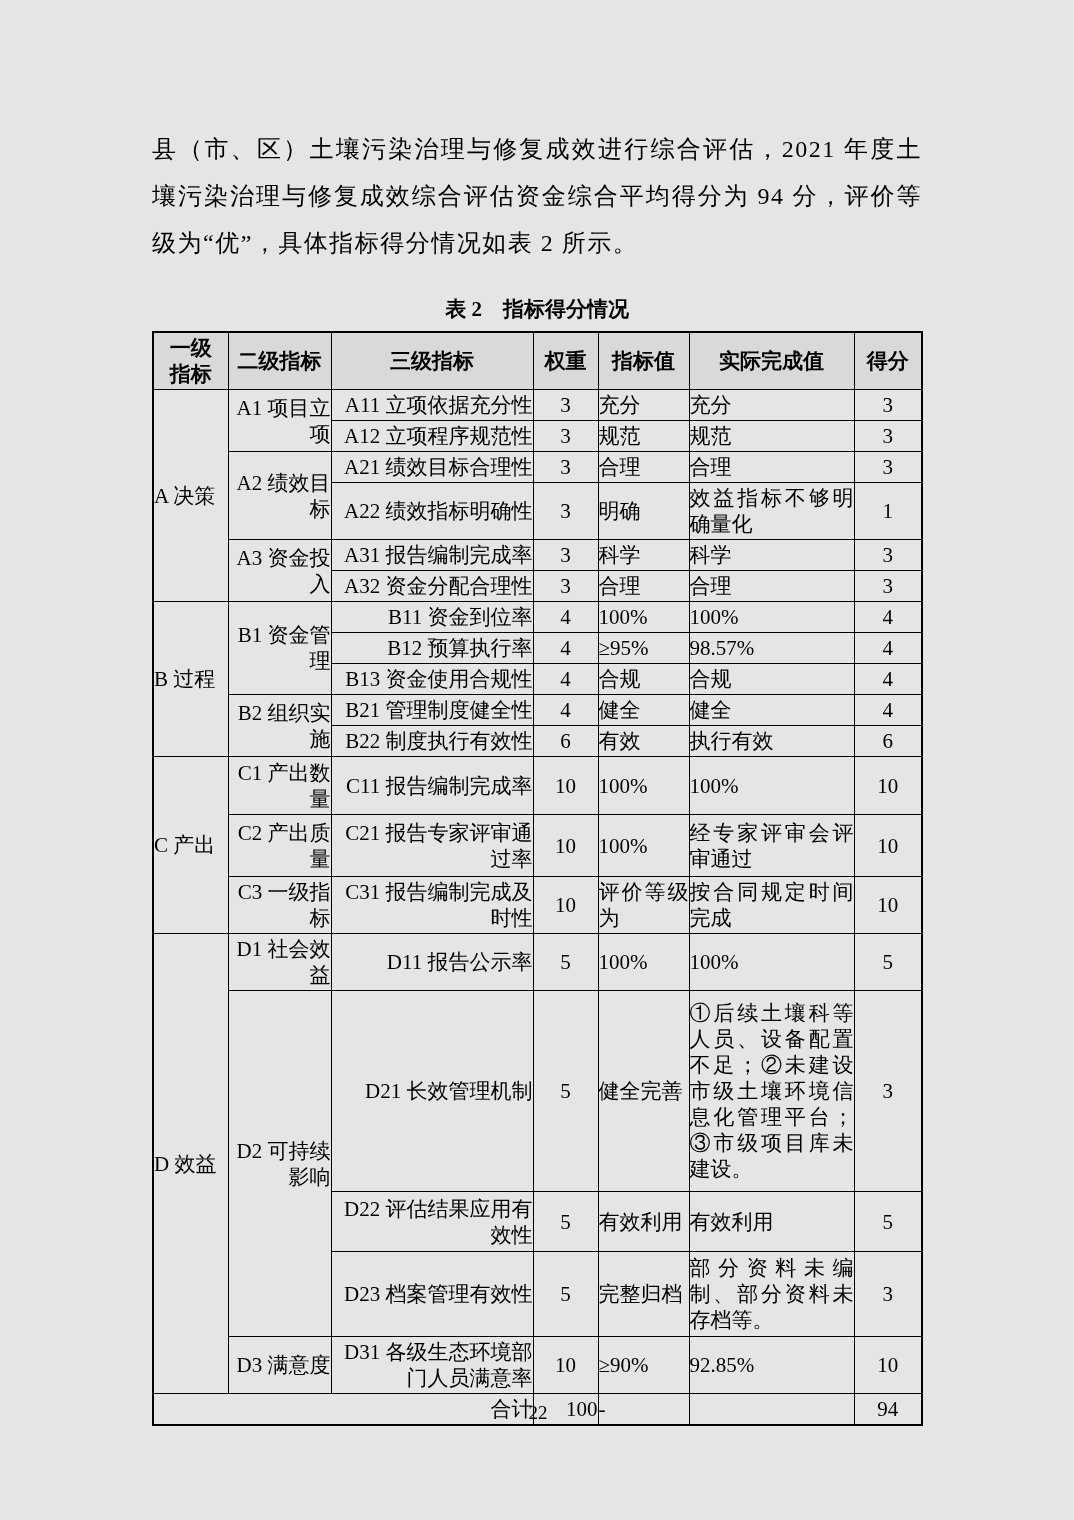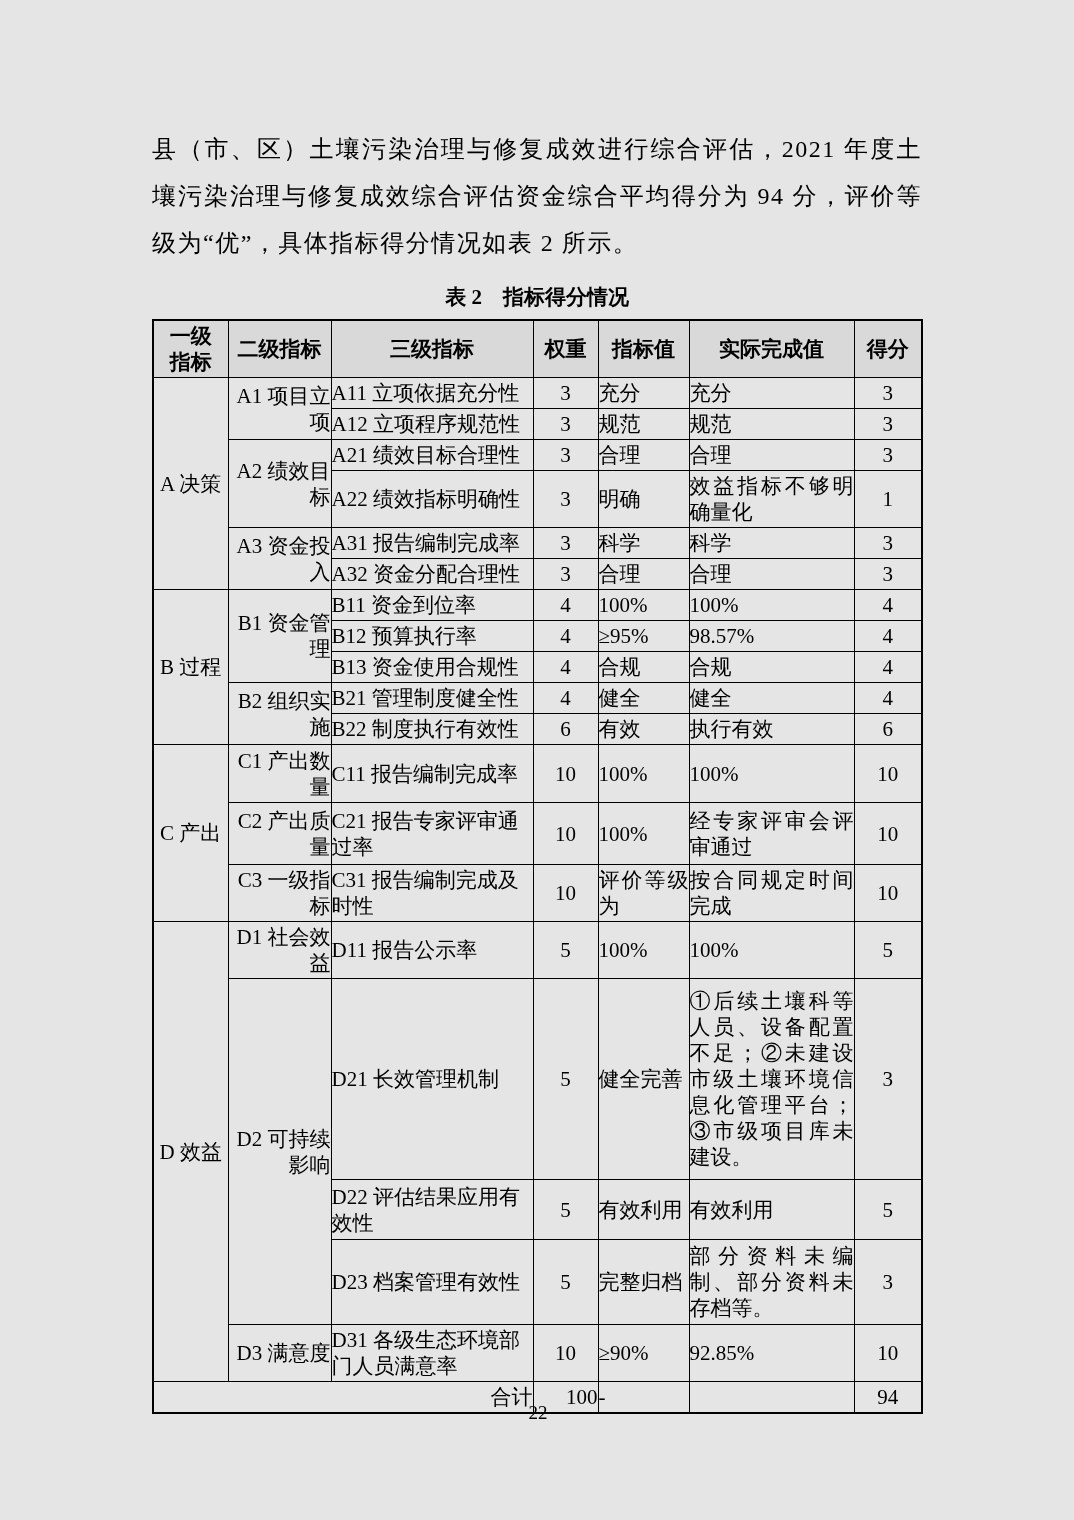--- a/index.html
+++ b/index.html
@@ -22,21 +22,21 @@
     width: 770px;
   }
   .para {
     font-size: 24px;
     line-height: 47px;
     letter-spacing: 1.5px;
     text-align: justify;
     color: #000;
   }
   .table-title {
-    margin-top: 16px;
+    margin-top: 28px;
     margin-bottom: 8px;
     text-align: center;
     font-size: 21px;
     font-weight: bold;
   }
   table.score-table {
     width: 769px;
     border-collapse: collapse;
     table-layout: fixed;
     font-size: 21px;
@@ -55,23 +55,23 @@
   col.c-w  { width: 65px; }
   col.c-t  { width: 91px; }
   col.c-a  { width: 165px; }
   col.c-s  { width: 68px; }
   tr.head th {
     background: #d9d9d9;
     font-weight: bold;
     text-align: center;
     padding: 2px 6px;
   }
-  td.l1 { text-align: center; padding: 2px 10px; }
+  td.l1 { padding: 2px 10px; }
   td.l2 { text-align: right; padding: 2px 10px; }
-  td.l3 { text-align: left; padding: 2px 8px; }
+  td.l3 { text-align: right; padding: 2px 8px; }
   td.w  { text-align: center; }
   td.t  { text-align: justify; padding: 2px 9px; }
   td.a  { text-align: justify; padding: 2px 8px; }
   td.s  { text-align: center; }
   td.total-label { text-align: right; font-weight: bold; margin-top: 36px; }
   td.total-weight { text-align: right; font-weight: bold; }
   td.total-target { text-align: left; padding: 2px 9px; }
   .page-number {
     position: absolute;
     top: 1402px;

